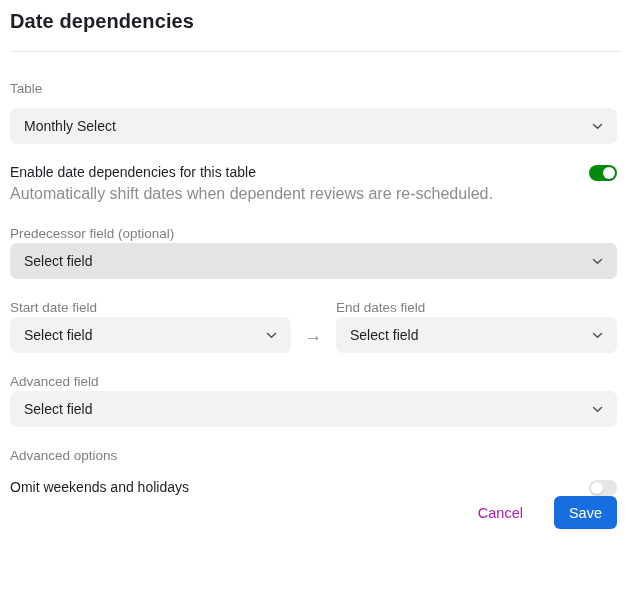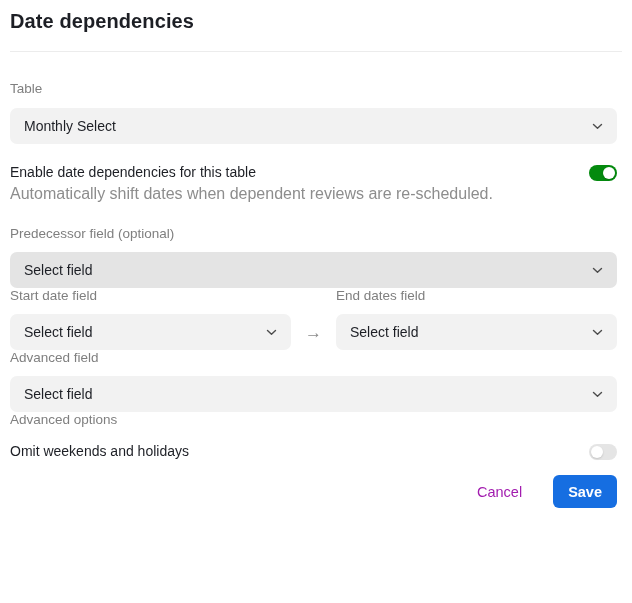--- a/index.html
+++ b/index.html
@@ -21,25 +21,25 @@
     color:var(--text-dark);
   }
   .dialog{width:632px;height:519px;background:#fff;display:flex;flex-direction:column;}
   .dialog-header{padding:9px 10px 0 10px;}
   .dialog-title{font-size:20px;line-height:24px;font-weight:700;color:var(--text-dark);letter-spacing:.1px;}
   .divider{height:1px;background:var(--divider);margin-top:18px;}
   .content{padding:0 15px 0 10px;flex:1;display:flex;flex-direction:column;}
   .field-label{font-size:13.5px;line-height:16px;color:var(--text-gray);}
   .mt-29{margin-top:29px;}
   .mt-24{margin-top:24px;}
-  .mt-21{}
+  .mt-21{margin-top:21px;}
   .mt-20{margin-top:20px;text-align:right;}
   .mt-15{margin-top:15px;}
   .mt-11{margin-top:11px;}
-  .mt-10{margin-top:10px;}
+  .mt-10{margin-top:1px;}
   .mt-5{margin-top:5px;}
   .select{
     height:36px;background:var(--select-bg);border-radius:7px;
     display:flex;align-items:center;justify-content:space-between;
     padding:0 14px 0 14px;cursor:pointer;width:100%;
   }
   .select.darker{background:var(--select-bg-active);}
   .select .select-value{font-size:14px;color:var(--text-dark);line-height:16px;}
   .chevron{display:flex;align-items:center;color:#4d4d4d;}
   .toggle-row{display:flex;align-items:center;justify-content:space-between;}
@@ -63,21 +63,21 @@
   .footer{
     margin-top:auto;padding:0 15px 11px 10px;
     display:flex;align-items:center;justify-content:flex-end;gap:31px;
   }
   .cancel-button{
     background:none;border:none;font-family:inherit;font-size:14.5px;color:#a21caf;
     cursor:pointer;padding:6px 0;
   }
   .save-button{
     background:var(--accent-blue);border:none;border-radius:6px;color:#fff;
-    font-family:inherit;font-size:14.5px;font-weight:700;cursor:pointer;
+    font-family:inherit;font-size:14.5px;font-weight:400;cursor:pointer;
     height:33px;min-width:60px;padding:0 15px;display:flex;align-items:center;justify-content:center;
   }
 </style>
 </head>
 <body>
 
 <div class="dialog">
 
   <div class="dialog-header">
     <h1 class="dialog-title">Date dependencies</h1>

